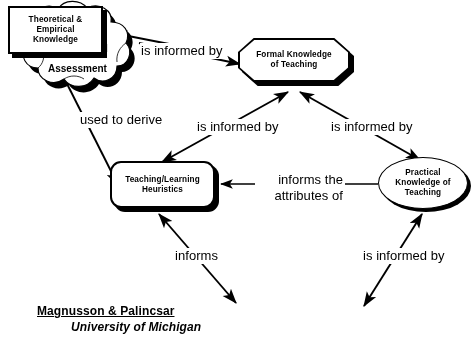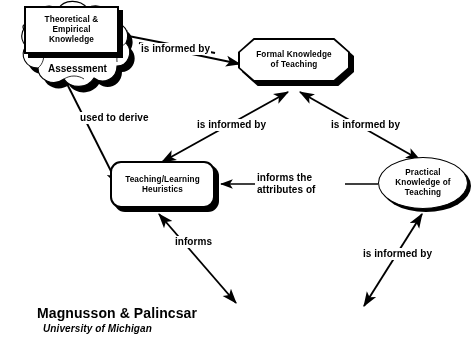--- a/index.html
+++ b/index.html
@@ -45,21 +45,20 @@
   #node-theoretical {
     left: 8px;
     top: 6px;
     width: 95px;
     height: 48px;
     border: 2px solid #000000;
     background: #ffffff;
     box-shadow: 4px 4px 0 0 #000000;
     font-size: 8.2px;
     letter-spacing: 0.15px;
-    margin-left: 16px;
   }
 
   
   #node-formal {
     left: 238px;
     top: 38px;
     width: 112px;
     height: 44px;
     font-size: 8.2px;
     letter-spacing: 0.15px;
@@ -159,55 +158,57 @@
   }
   #cloud-line-1 { left: 22px; top: 22px; font-size: 9px; }
   #cloud-line-2 { left: 33px; top: 42px; font-size: 10.5px; letter-spacing: 0.3px; }
   #cloud-line-3 { left: 48px; top: 63px; font-size: 10px; }
 
   
   .edge-label {
     position: absolute;
     z-index: 4;
     color: #000000;
-    font-size: 10px;
-    font-weight: bold;
+    font-size: 13px;
+    font-weight: normal;
     letter-spacing: 0.05px;
     white-space: nowrap;
     background: #ffffff;
     padding: 0 1px;
     line-height: 1.22;
   }
   .edge-label.two-line {
     white-space: normal;
-    text-align: left;
+    text-align: right;
     width: 86px;
     padding: 0 2px;
   }
 
   
   #attribution {
     position: absolute;
     left: 37px;
     top: 304px;
     z-index: 4;
     color: #000000;
     line-height: 1.3;
   }
   #attr-line-1 {
-    font-size: 14px;
+    font-size: 12px;
     font-weight: bold;
     letter-spacing: 0.1px;
+    text-decoration: underline;
   }
   #attr-line-2 {
-    font-size: 10px;
+    font-size: 12px;
     font-weight: bold;
     font-style: italic;
     letter-spacing: 0.1px;
     padding-left: 6px;
+    margin-left: 28px;
   }
 </style>
 </head>
 <body>
 
 <div id="canvas">
 
   <svg id="edges" viewBox="0 0 476 357" width="476" height="357" xmlns="http://www.w3.org/2000/svg">
     <defs>
       <marker id="ah" markerWidth="9" markerHeight="9" refX="7.4" refY="3.1" orient="auto" markerUnits="strokeWidth">
@@ -238,21 +239,21 @@
   <div class="edge-label" style="left:140px; top:43px;">is informed by</div>
 
   <div class="edge-label" style="left:51px; top:112px;margin-left:28px;">used to derive</div>
 
   <div class="edge-label" style="left:196px; top:119px;">is informed by</div>
 
   <div class="edge-label" style="left:330px; top:119px;">is informed by</div>
 
   <div class="edge-label two-line" style="left:255px; top:172px;">informs the attributes of</div>
 
-  <div class="edge-label" style="left:174px; top:236px;">informs</div>
+  <div class="edge-label" style="left:174px; top:248px;">informs</div>
 
   <div class="edge-label" style="left:362px; top:248px;">is informed by</div>
 
   <div class="node" id="node-theoretical">
     <span class="node-text">Theoretical &amp;
 Empirical
 Knowledge</span>
   </div>
 
   <div class="node" id="node-heuristics">

